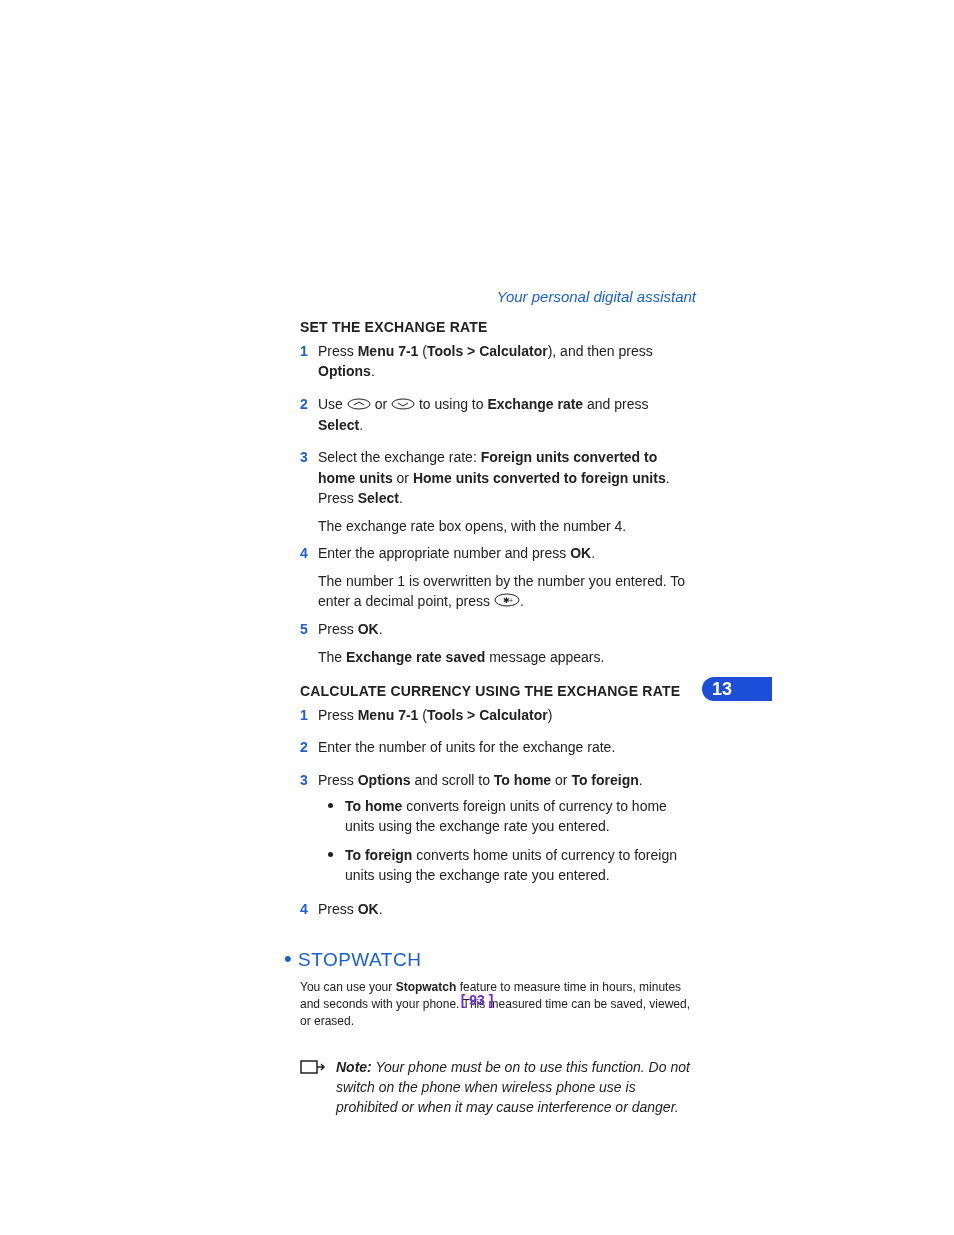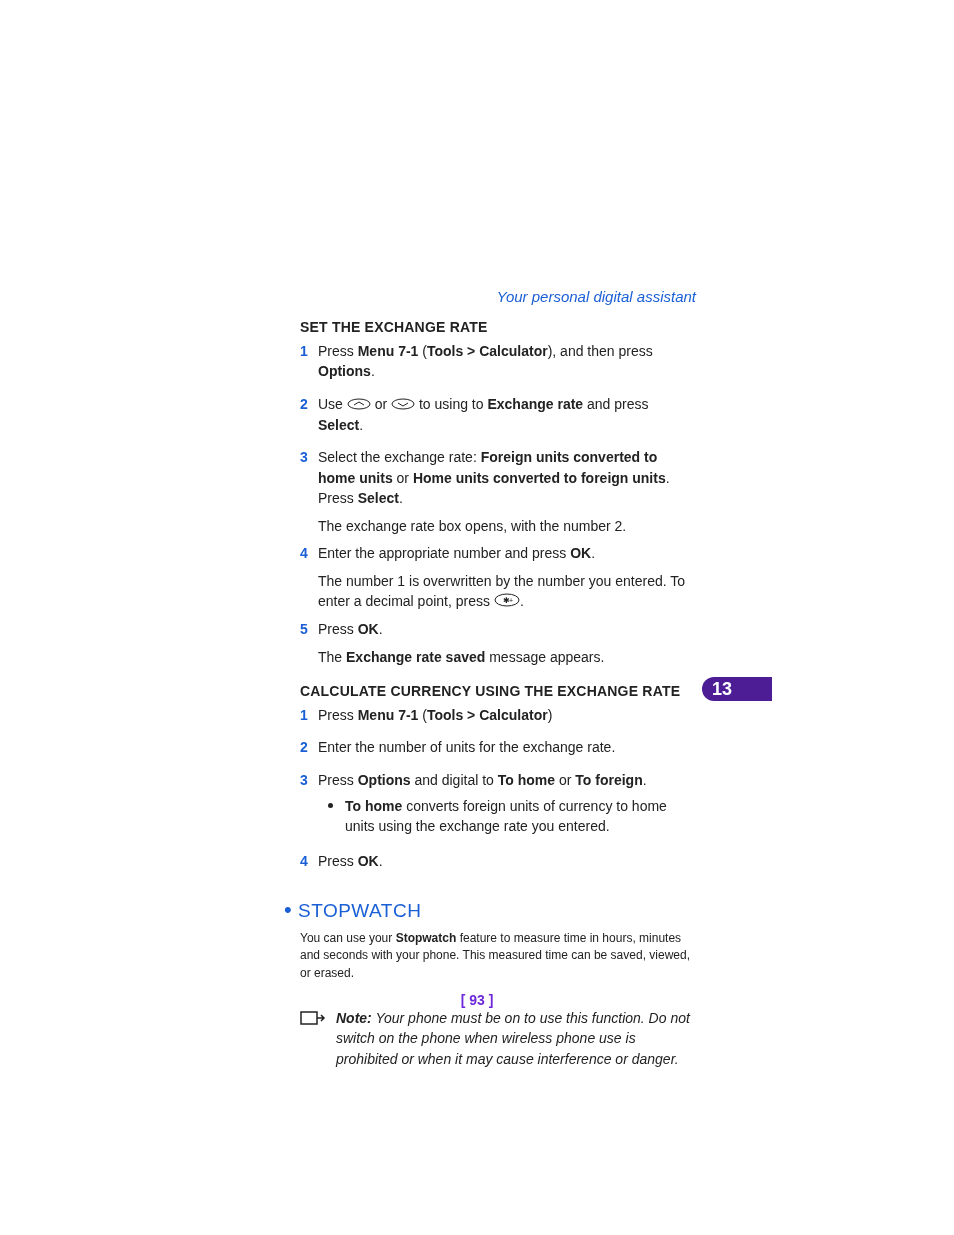--- a/index.html
+++ b/index.html
@@ -124,21 +124,21 @@
     font-size: 14px;
     line-height: 1.45;
     font-style: italic;
   }
   .tab {
     position: absolute;
     right: 182px;
     top: 677px;
     width: 70px;
     height: 24px;
-    background: #4c1d95;
+    background: #1d4ed8;
     border-radius: 12px 0 0 12px;
     color: #fff;
     font-weight: bold;
     font-size: 18px;
     display: flex;
     align-items: center;
     justify-content: flex-start;
     padding-left: 10px;
     box-sizing: border-box;
   }
@@ -184,21 +184,21 @@
                 </svg></span><span> or </span><span class="key-icon"><svg width="24" height="12" viewBox="0 0 24 12">
                   <ellipse cx="12" cy="6" rx="11" ry="5" fill="none" stroke="#222" stroke-width="1"></ellipse>
                   <path d="M7 5 L12 8 L17 5" fill="none" stroke="#222" stroke-width="1"></path>
                 </svg></span><span> to using to </span><b>Exchange rate</b><span> and press </span><b>Select</b><span>.</span></p>
         </div>
       </li>
       <li class="step">
         <span class="step-num">3</span>
         <div class="step-body">
           <p><span>Select the exchange rate: </span><b>Foreign units converted to home units</b><span> or </span><b>Home units converted to foreign units</b><span>. Press </span><b>Select</b><span>.</span></p>
-          <p class="follow">The exchange rate box opens, with the number 2.</p>
+          <p class="follow">The exchange rate box opens, with the number 4.</p>
         </div>
       </li>
       <li class="step">
         <span class="step-num">4</span>
         <div class="step-body">
           <p><span>Enter the appropriate number and press </span><b>OK</b><span>.</span></p>
           <p class="follow"><span>The number 1 is overwritten by the number you entered. To enter a decimal point, press </span><span class="key-icon"><svg width="26" height="14" viewBox="0 0 26 14">
                   <ellipse cx="13" cy="7" rx="12" ry="6" fill="none" stroke="#222" stroke-width="1"></ellipse>
                   <text x="9" y="10" font-size="8" fill="#222">✱</text>
                   <text x="15" y="10" font-size="7" fill="#222">+</text>
@@ -225,25 +225,29 @@
       </li>
       <li class="step">
         <span class="step-num">2</span>
         <div class="step-body">
           <p>Enter the number of units for the exchange rate.</p>
         </div>
       </li>
       <li class="step">
         <span class="step-num">3</span>
         <div class="step-body">
-          <p><span>Press </span><b>Options</b><span> and digital to </span><b>To home</b><span> or </span><b>To foreign</b><span>.</span></p>
+          <p><span>Press </span><b>Options</b><span> and scroll to </span><b>To home</b><span> or </span><b>To foreign</b><span>.</span></p>
           <ul class="bullet-list">
             <li class="bullet-item">
               <span class="bullet-dot"></span>
               <div class="bullet-body"><b>To home</b><span> converts foreign units of currency to home units using the exchange rate you entered.</span></div>
+            </li>
+            <li class="bullet-item">
+              <span class="bullet-dot"></span>
+              <div class="bullet-body"><b>To foreign</b><span> converts home units of currency to foreign units using the exchange rate you entered.</span></div>
             </li>
           </ul>
         </div>
       </li>
       <li class="step">
         <span class="step-num">4</span>
         <div class="step-body">
           <p><span>Press </span><b>OK</b><span>.</span></p>
         </div>
       </li>

